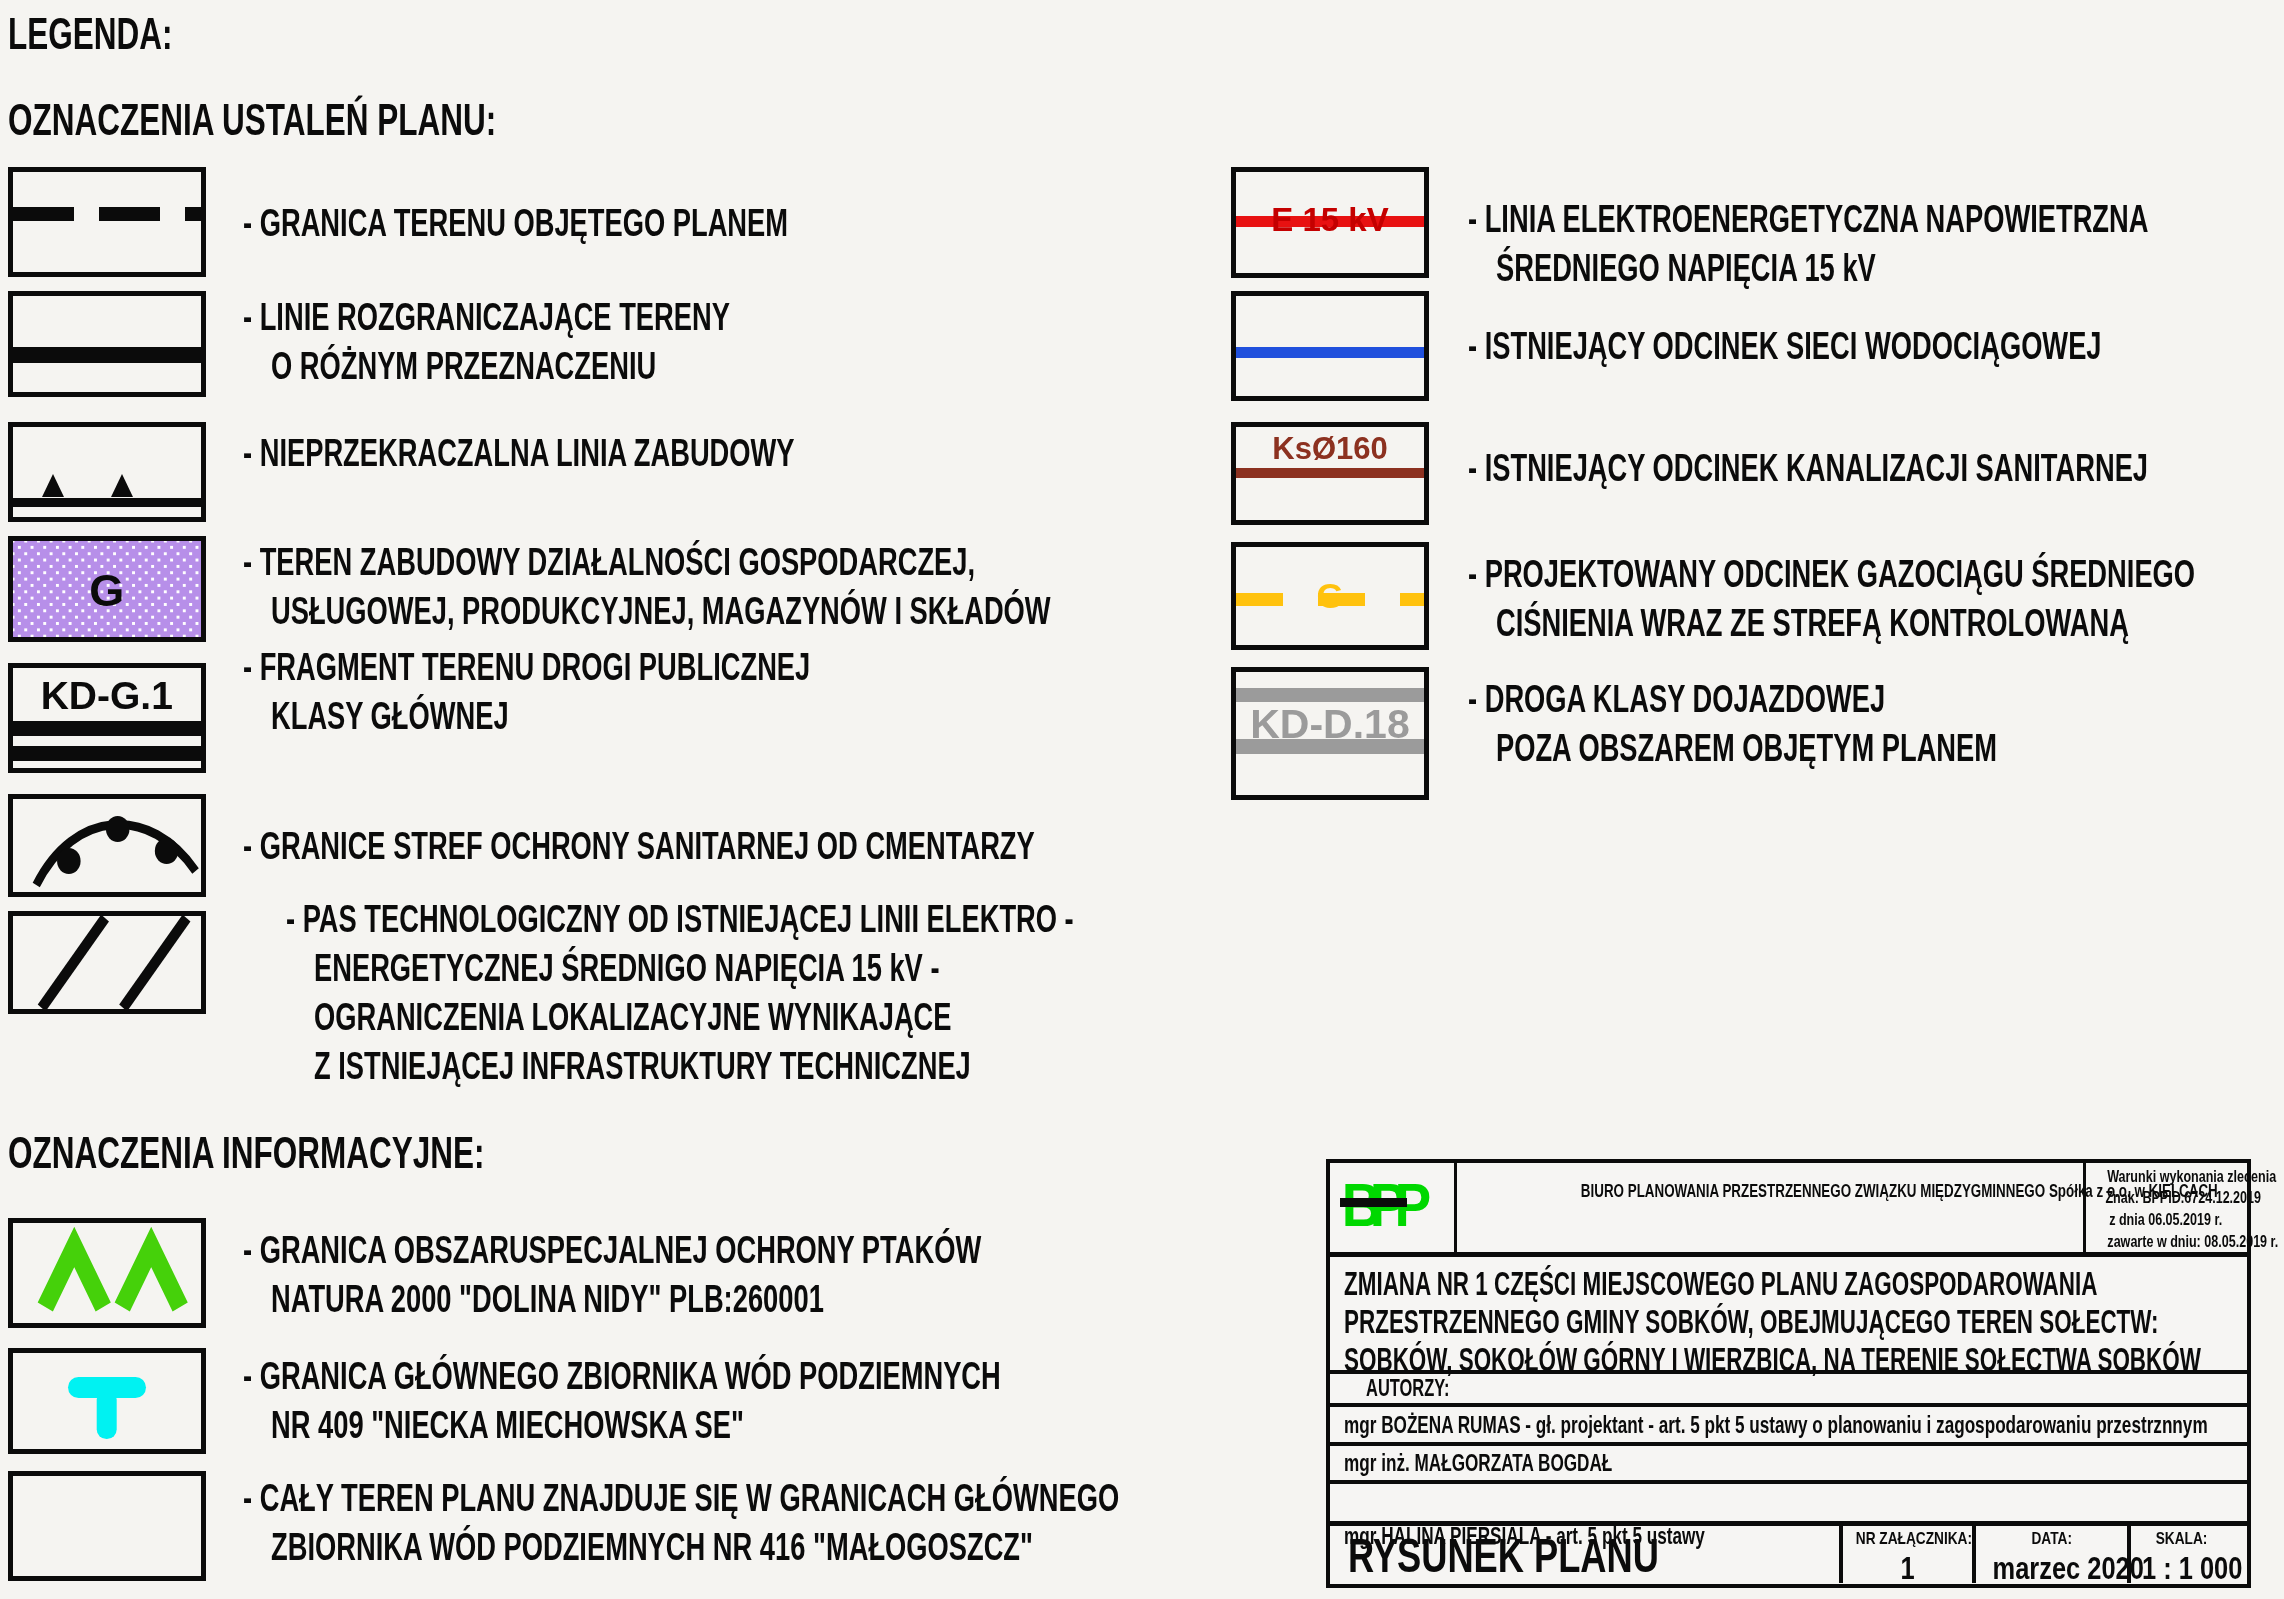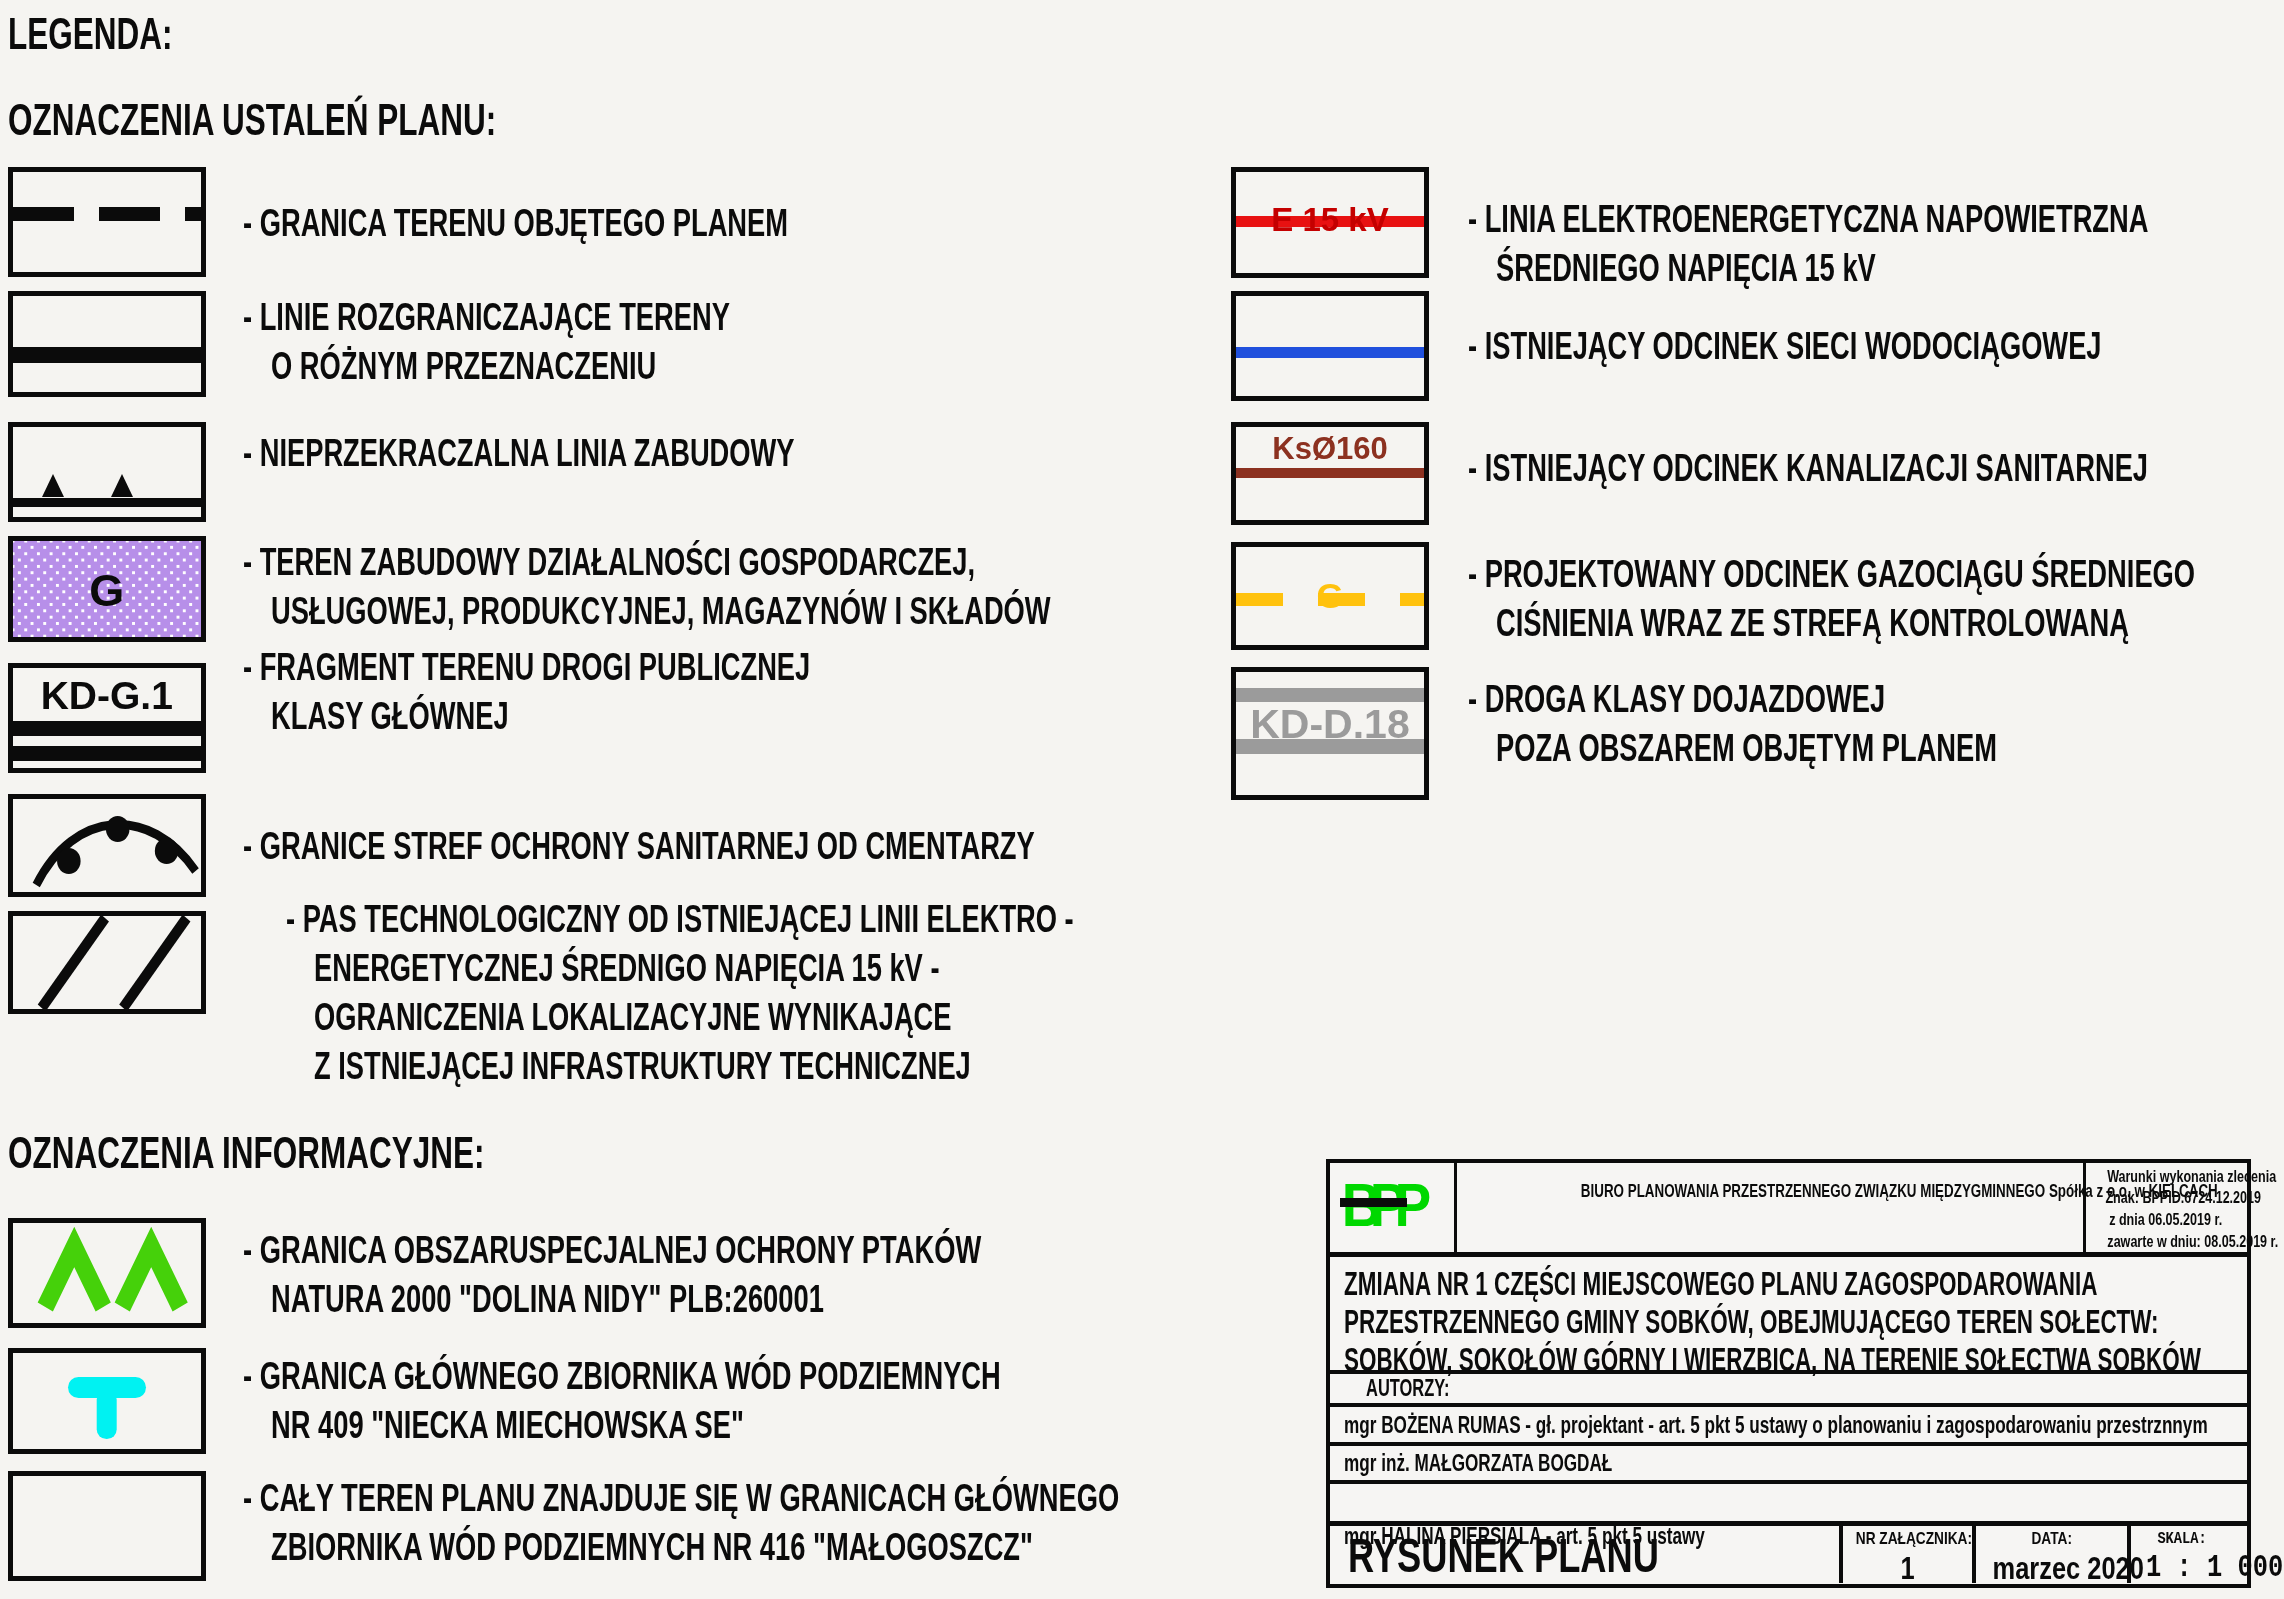--- a/index.html
+++ b/index.html
@@ -233,20 +233,20 @@
       <div class="small-cell-value"><span class="cxc" style="transform:scaleX(0.82);">1</span></div>
     </div>
     <div class="tb-vr" style="left:642px;top:363px;width:3.9px;height:57px;"></div>
 
     <div class="cell" style="left:646px;top:363px;width:151px;height:57px;">
       <div class="small-cell-label"><span class="cxc" style="transform:scaleX(0.82);">DATA:</span></div>
       <div class="small-cell-value"><span class="cxc" style="transform:scaleX(0.82);">marzec 2020</span></div>
     </div>
     <div class="tb-vr" style="left:797px;top:363px;width:3.9px;height:57px;"></div>
 
-    <div class="cell" style="left:801px;top:363px;width:102px;height:57px;font-family:Liberation Mono, monospace;">
+    <div class="cell" style="left:801px;top:363px;width:102px;height:57px;">
       <div class="small-cell-label"><span class="cxc" style="transform:scaleX(0.82);">SKALA:</span></div>
       <div class="small-cell-value"><span class="cxc" style="transform:scaleX(0.82);">1 : 1 000</span></div>
     </div>
   </div>
 
 </div>
 
 
 </body></html>

